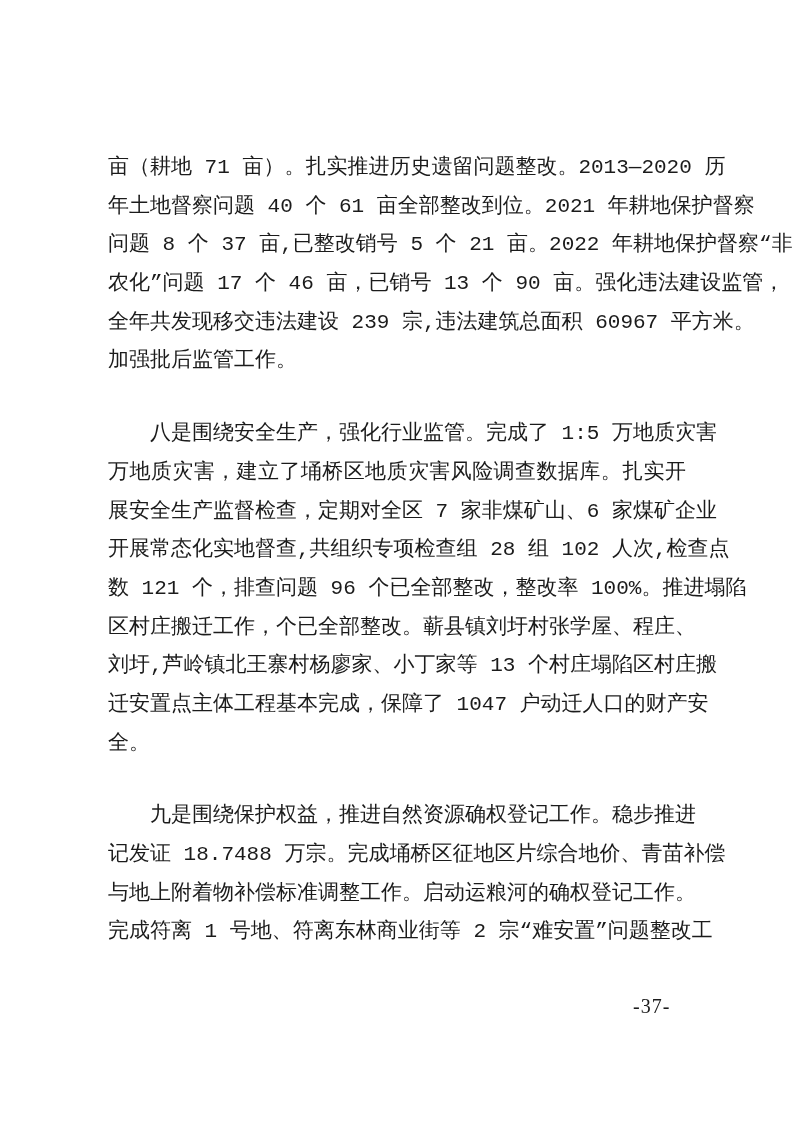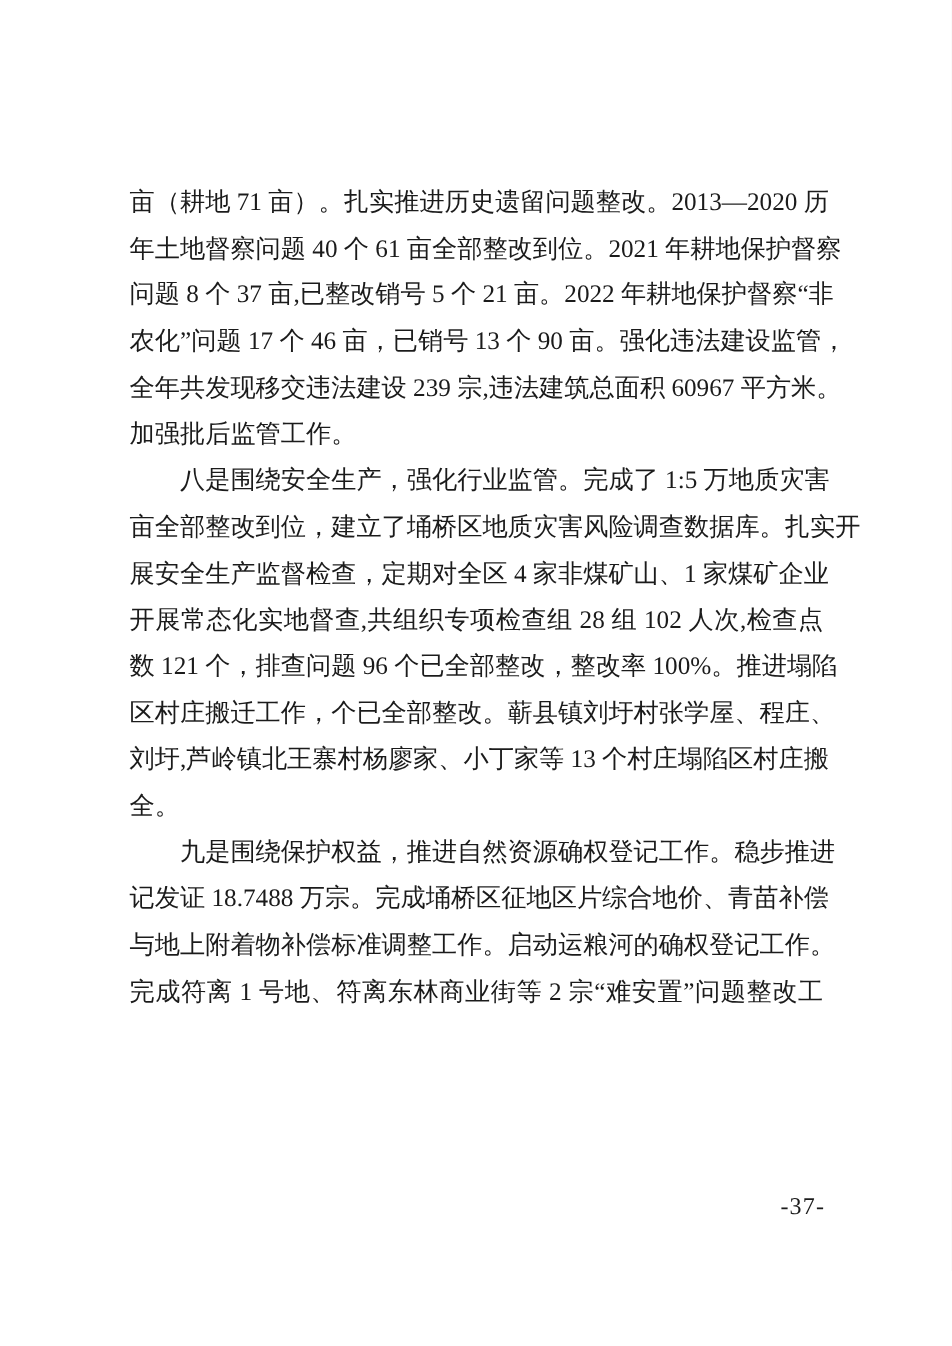--- a/index.html
+++ b/index.html
@@ -30,60 +30,63 @@
     top: 149px;
     width: 578px;
   }
   .line {
     height: 38.7px;
     line-height: 38.7px;
     font-size: 21px;
     white-space: nowrap;
     text-align: justify;
     text-align-last: justify;
+    font-family: Liberation Mono, monospace;
     -moz-text-align-last: justify;
   }
   .line.indent {
     padding-left: 42px;
     box-sizing: border-box;
+    margin-top: 34px;
   }
   .line.para-end {
     text-align-last: left;
     -moz-text-align-last: left;
   }
   .page-number {
     position: absolute;
     top: 993px;
     left: 633px;
     width: 72px;
     height: 26px;
     line-height: 26px;
     font-size: 20px;
-    text-align: center;
+    text-align: left;
     letter-spacing: 1px;
   }
 </style>
 </head>
 <body>
 
 <div class="page">
   <div class="body-text">
       <div class="line">亩（耕地 71 亩）。扎实推进历史遗留问题整改。2013—2020 历</div>
       <div class="line">年土地督察问题 40 个 61 亩全部整改到位。2021 年耕地保护督察</div>
       <div class="line">问题 8 个 37 亩,已整改销号 5 个 21 亩。2022 年耕地保护督察“非</div>
       <div class="line">农化”问题 17 个 46 亩，已销号 13 个 90 亩。强化违法建设监管，</div>
       <div class="line">全年共发现移交违法建设 239 宗,违法建筑总面积 60967 平方米。</div>
       <div class="line para-end">加强批后监管工作。</div>
       <div class="line indent">八是围绕安全生产，强化行业监管。完成了 1:5 万地质灾害</div>
-      <div class="line">亩全部整改到位，建立了埇桥区地质灾害风险调查数据库。扎实开</div>
-      <div class="line">展安全生产监督检查，定期对全区 4 家非煤矿山、1 家煤矿企业</div>
+      <div class="line">万地质灾害，建立了埇桥区地质灾害风险调查数据库。扎实开</div>
+      <div class="line">展安全生产监督检查，定期对全区 7 家非煤矿山、6 家煤矿企业</div>
       <div class="line">开展常态化实地督查,共组织专项检查组 28 组 102 人次,检查点</div>
       <div class="line">数 121 个，排查问题 96 个已全部整改，整改率 100%。推进塌陷</div>
       <div class="line">区村庄搬迁工作，个已全部整改。蕲县镇刘圩村张学屋、程庄、</div>
       <div class="line">刘圩,芦岭镇北王寨村杨廖家、小丁家等 13 个村庄塌陷区村庄搬</div>
+      <div class="line">迁安置点主体工程基本完成，保障了 1047 户动迁人口的财产安</div>
       <div class="line para-end">全。</div>
       <div class="line indent">九是围绕保护权益，推进自然资源确权登记工作。稳步推进</div>
       <div class="line">记发证 18.7488 万宗。完成埇桥区征地区片综合地价、青苗补偿</div>
       <div class="line">与地上附着物补偿标准调整工作。启动运粮河的确权登记工作。</div>
       <div class="line">完成符离 1 号地、符离东林商业街等 2 宗“难安置”问题整改工</div>
     </div>
   <div class="page-number">-37-</div>
 </div>
 
 </body></html>

